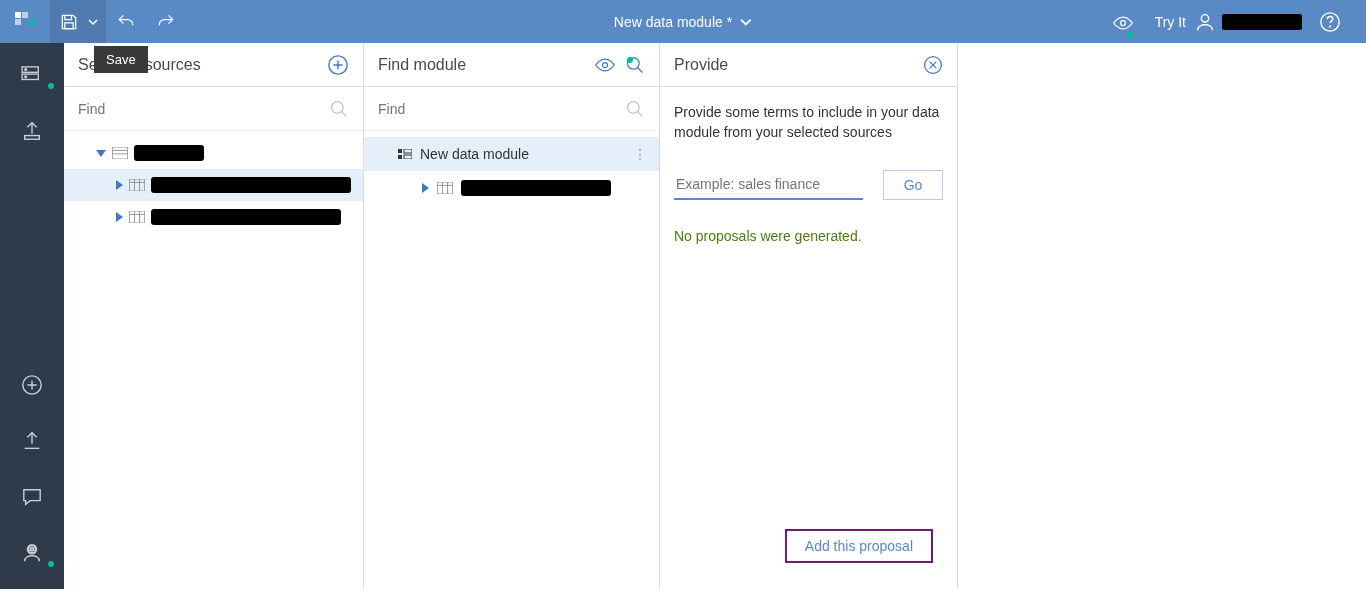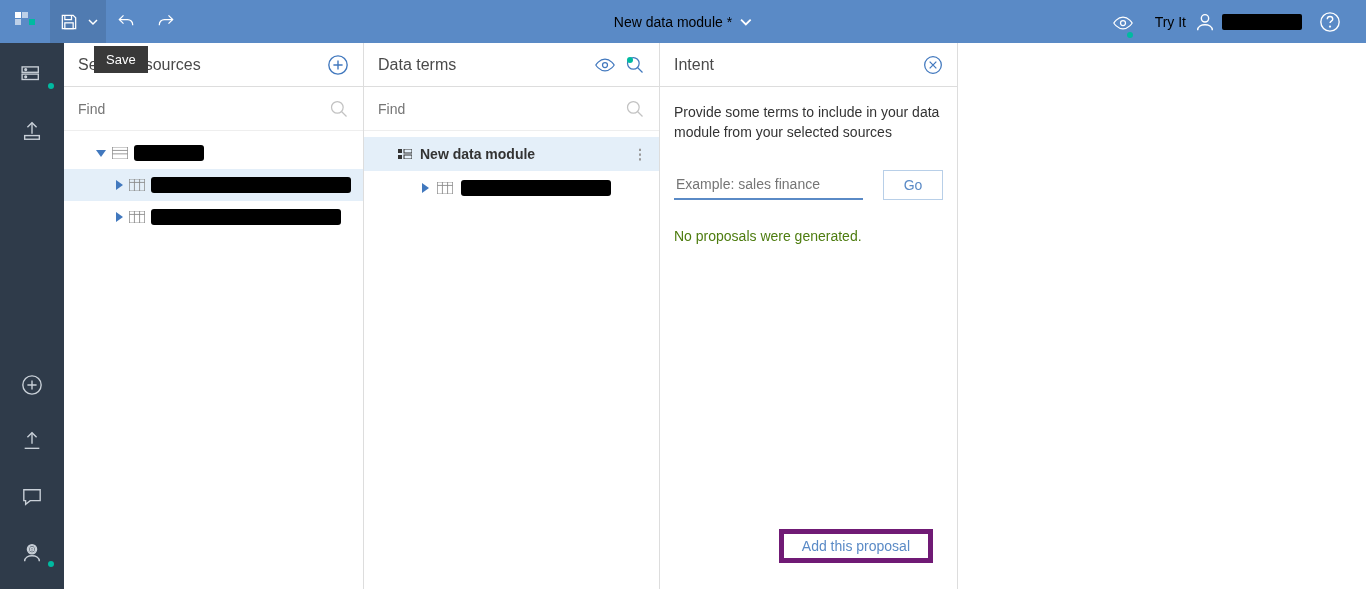--- a/index.html
+++ b/index.html
@@ -1,18 +1,18 @@
 <!DOCTYPE html>
 <html><head>
 <meta charset="utf-8">
 <style>
 * { margin: 0; padding: 0; box-sizing: border-box; font-family: -apple-system, BlinkMacSystemFont, "Segoe UI", Helvetica, Arial, sans-serif; }
 body { width: 1366px; height: 589px; overflow: hidden; background: #fff; }
 
-.topbar { height: 43px; background: #5A8AC6; display: flex; align-items: center; color: #000000; position: relative; }
+.topbar { height: 43px; background: #5A8AC6; display: flex; align-items: center; color: #ffffff; position: relative; }
 .topbar-left { display: flex; align-items: center; gap: 0; }
 .logo-cell { width: 50px; height: 43px; display: flex; align-items: center; justify-content: center; }
 .topbar-btn { width: 40px; height: 43px; display: flex; align-items: center; justify-content: center; cursor: pointer; }
 .save-group { display: flex; align-items: center; background: rgba(0,0,0,0.1); height: 43px; padding: 0 4px; }
 .topbar-center { position: absolute; left: 50%; transform: translateX(-50%); display: flex; align-items: center; gap: 8px; font-size: 14px; }
 .topbar-right { margin-left: auto; display: flex; align-items: center; gap: 8px; padding-right: 16px; }
 .tryit { display: flex; align-items: flex-end; gap: 8px; font-size: 14px; }
 .user-area { display: flex; align-items: center; gap: 6px; }
 .redact-user { width: 80px; height: 16px; background: #000; border-radius: 2px; }
 
@@ -28,39 +28,39 @@
 .panel.module { width: 296px; }
 .panel.intent { width: 298px; position: relative; }
 
 .panel-head { height: 44px; border-bottom: 1px solid #ddd; display: flex; align-items: center; padding: 0 14px; justify-content: space-between; color: #4a4a4a; font-size: 16px; }
 .panel-head .head-actions { display: flex; align-items: center; gap: 10px; }
 
 .find-row { height: 44px; border-bottom: 1px solid #eee; display: flex; align-items: center; padding: 0 14px; position: relative; }
 .find-row input { border: none; outline: none; width: 100%; font-size: 14px; color: #555; }
 .find-row .search-ic { position: absolute; right: 14px; color: #b8b8b8; }
 
-.tree { padding: 6px 0; font-size: 14px; color: #333; font-weight: bold; }
+.tree { padding: 6px 0; font-size: 14px; color: #333; }
 .tree-row { display: flex; align-items: center; height: 32px; padding: 0 8px; gap: 6px; }
 .tree-row.sel { background: #e4eff9; }
 .tree-row .indent0 { width: 18px; }
 .tree-row .indent1 { width: 38px; }
 .redact { height: 16px; background: #000; border-radius: 3px; }
 .w70 { width: 70px; } .w200 { width: 200px; } .w190 { width: 190px; } .w150 { width: 150px; }
 
 .mod-tree-row { display: flex; align-items: center; height: 34px; padding: 0 12px; gap: 8px; font-size: 14px; }
 .mod-tree-row.root { background: #e4eff9; }
 .mod-tree-row .more { margin-left: auto; color: #999; cursor: pointer; }
 
 .intent-body { padding: 16px 14px; font-size: 14px; color: #333; }
 .intent-desc { line-height: 1.4; margin-bottom: 28px; }
 .intent-input-row { display: flex; align-items: center; gap: 20px; margin-bottom: 28px; }
 .intent-input { flex: 1; border: none; border-bottom: 2px solid #5a8ac6; padding: 6px 2px; font-size: 14px; outline: none; color: #888; }
 .go-btn { width: 60px; height: 30px; border: 1px solid #b8cfe8; background: #fff; color: #5a8ac6; font-size: 14px; cursor: pointer; }
 .no-prop { color: #4d7c0f; }
-.add-prop { position: absolute; bottom: 26px; right: 24px; height: 34px; padding: 0 18px; border: 5px solid #701a75; background: #fff; color: #5a8ac6; font-size: 14px; cursor: pointer; }
+.add-prop { position: absolute; bottom: 26px; right: 24px; height: 34px; padding: 0 18px; border: 2px solid #701a75; background: #fff; color: #5a8ac6; font-size: 14px; cursor: pointer; }
 
 .tooltip { position: absolute; top: 46px; left: 78px; background: #393939; color: #fff; padding: 6px 12px; font-size: 13px; z-index: 100; margin-left: 16px; }
 
 svg { display: block; }
 .ic-white { stroke: #fff; fill: none; stroke-width: 1.5; }
 .ic-blue { stroke: #4178be; fill: none; stroke-width: 1.5; }
 .ic-grey { stroke: #c2c2c2; fill: none; stroke-width: 1.5; }
 .ic-rail { stroke: #c9d0d8; fill: none; stroke-width: 1.5; }
 .tri-down { width: 0; height: 0; border-left: 5px solid transparent; border-right: 5px solid transparent; border-top: 7px solid #4178be; }
 .tri-right { width: 0; height: 0; border-top: 5px solid transparent; border-bottom: 5px solid transparent; border-left: 7px solid #4178be; }
@@ -248,21 +248,21 @@
             <line x1="6" y1="0" x2="6" y2="14" stroke="#888"></line>
             <line x1="12" y1="0" x2="12" y2="14" stroke="#888"></line>
           </svg>
         <div class="redact w190"></div>
       </div>
     </div>
   </div>
 
   <div class="panel module">
     <div class="panel-head">
-      <span>Data terms</span>
+      <span>Find module</span>
       <div class="head-actions">
         <span>
           <svg width="20" height="14" viewBox="0 0 24 16" class="ic-blue">
               <path d="M1 8s4-7 11-7 11 7 11 7-4 7-11 7S1 8 1 8z"></path>
               <circle cx="12" cy="8" r="3"></circle>
             </svg>
         </span>
         <span style="position:relative">
           <svg width="20" height="20" viewBox="0 0 24 24" class="ic-blue">
               <circle cx="10" cy="10" r="7"></circle>
@@ -304,21 +304,21 @@
             <line x1="6" y1="0" x2="6" y2="14" stroke="#888"></line>
             <line x1="12" y1="0" x2="12" y2="14" stroke="#888"></line>
           </svg>
         <div class="redact w150"></div>
       </div>
     </div>
   </div>
 
   <div class="panel intent">
     <div class="panel-head">
-      <span>Intent</span>
+      <span>Provide</span>
       <div class="head-actions">
         <span>
           <svg width="20" height="20" viewBox="0 0 24 24" class="ic-blue">
               <circle cx="12" cy="12" r="10"></circle>
               <path d="M8 8l8 8M16 8l-8 8"></path>
             </svg>
         </span>
       </div>
     </div>
     <div class="intent-body">

